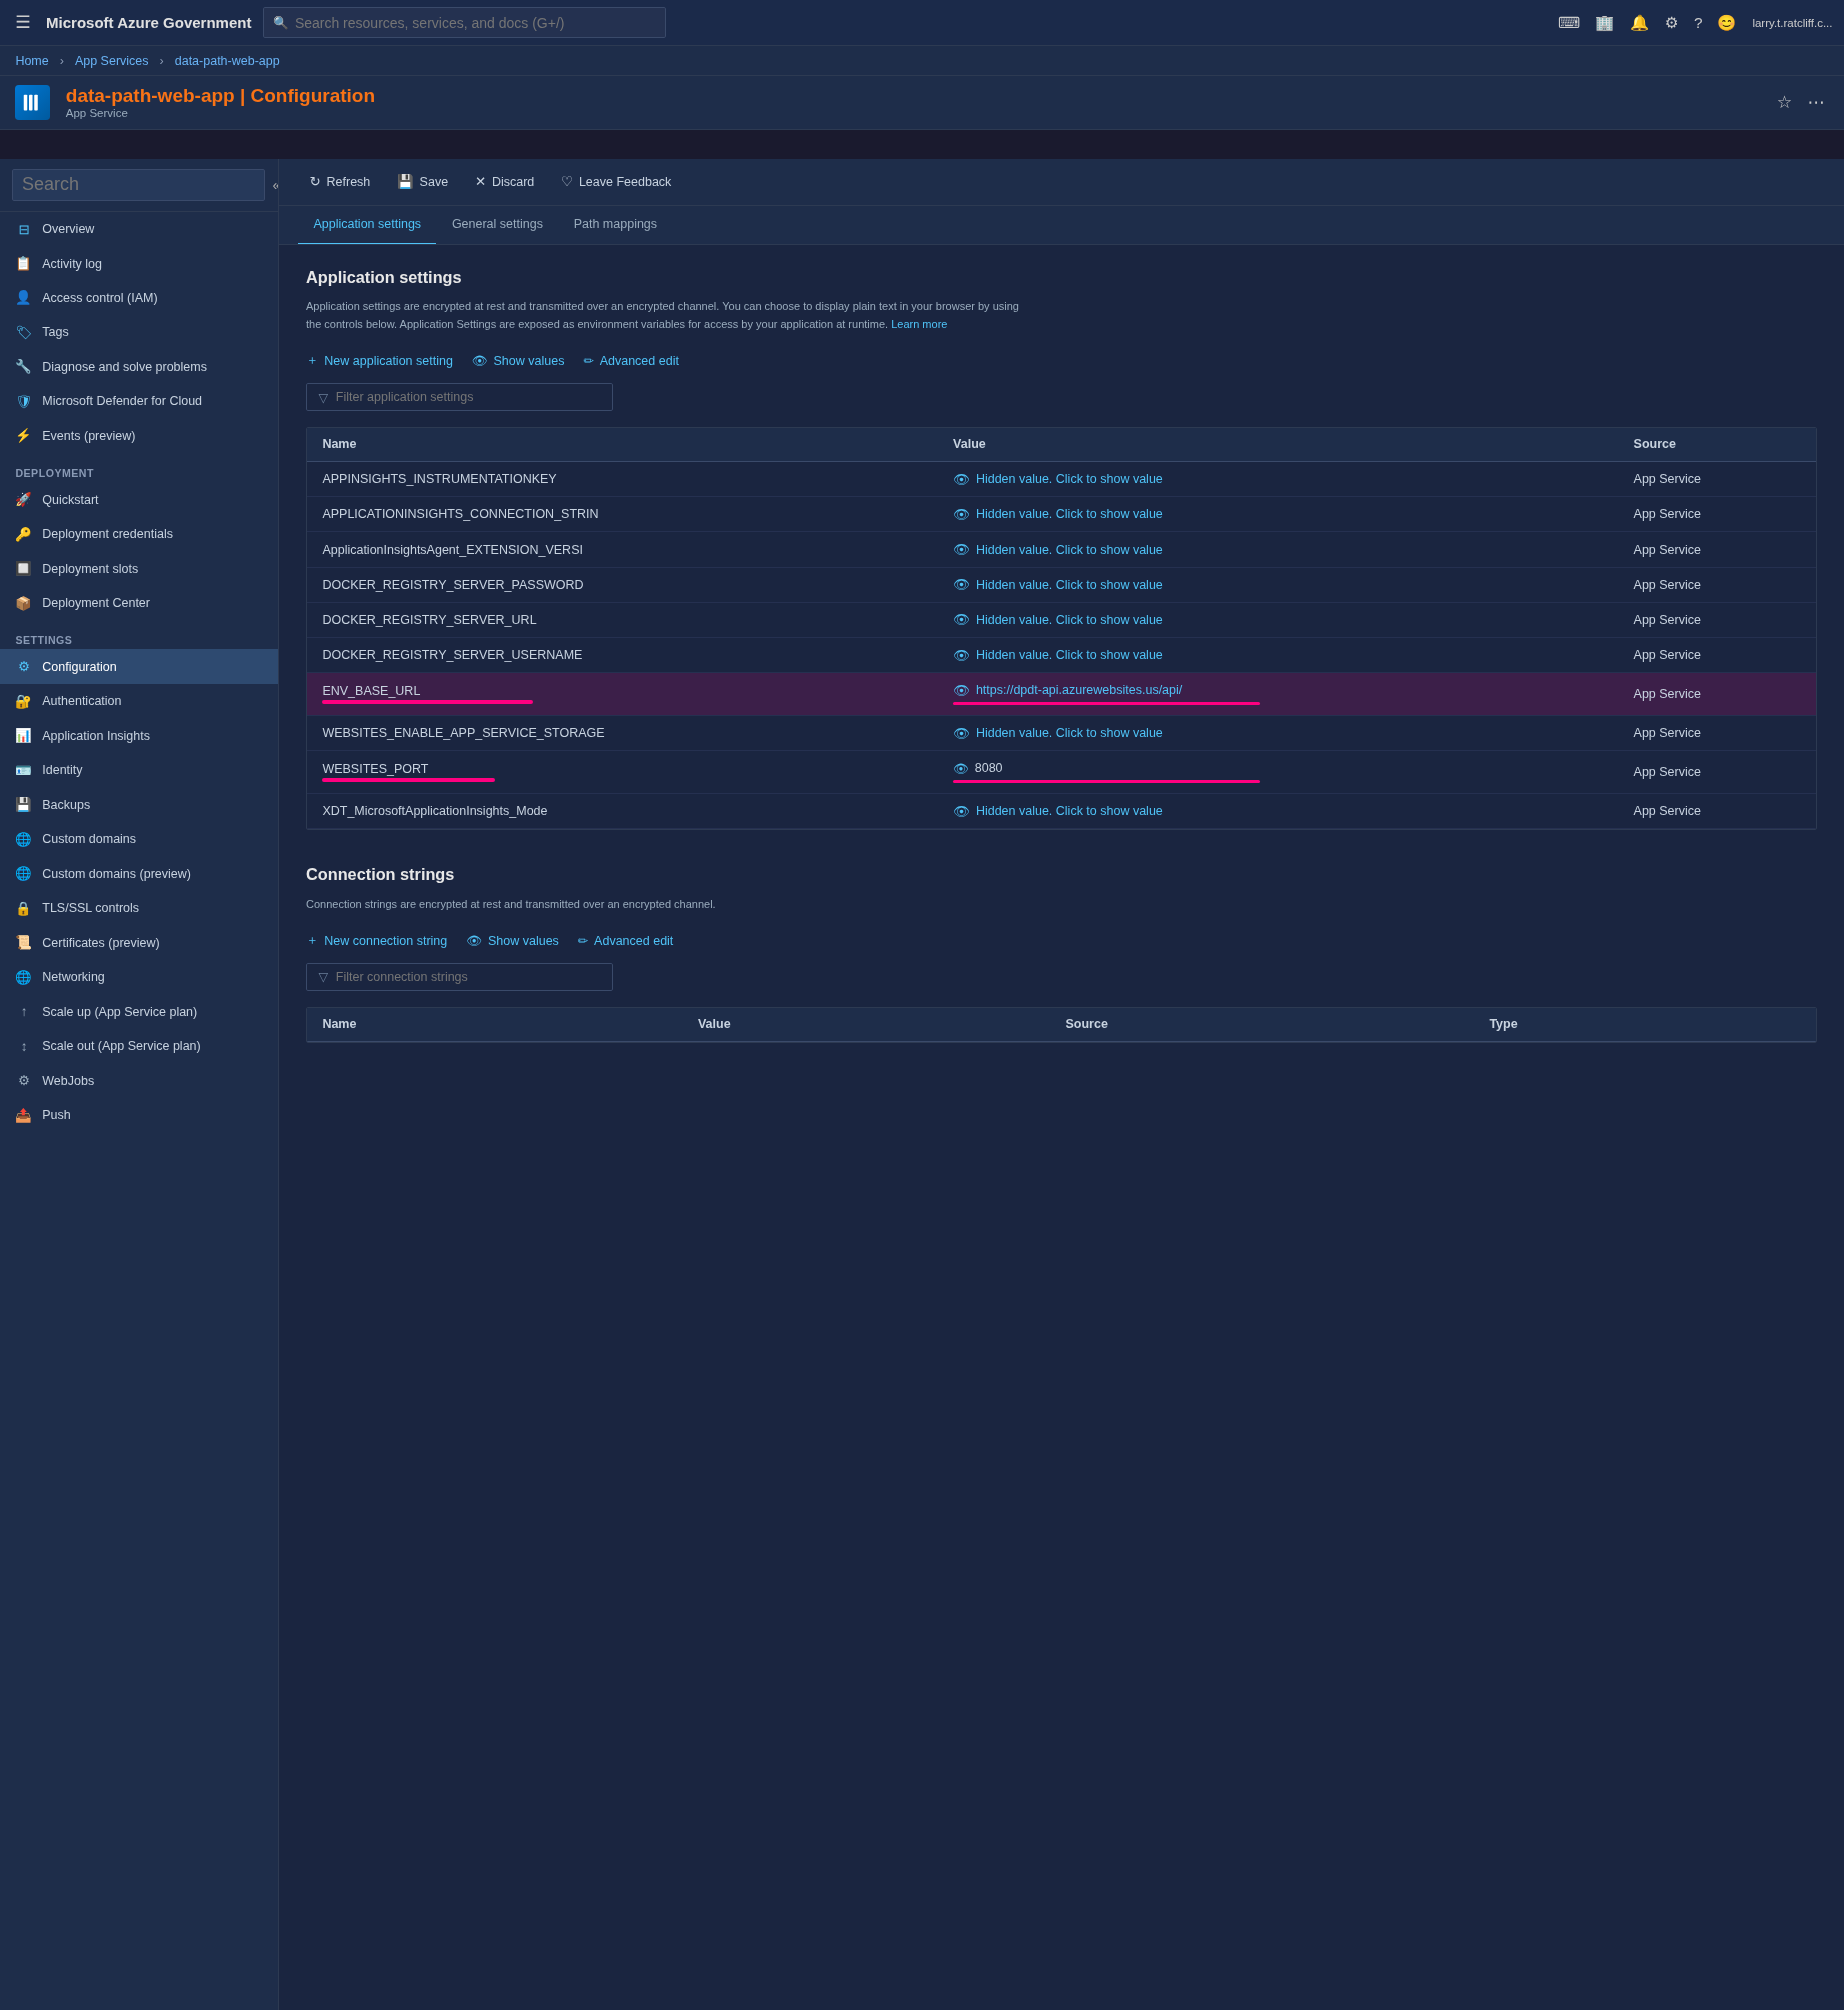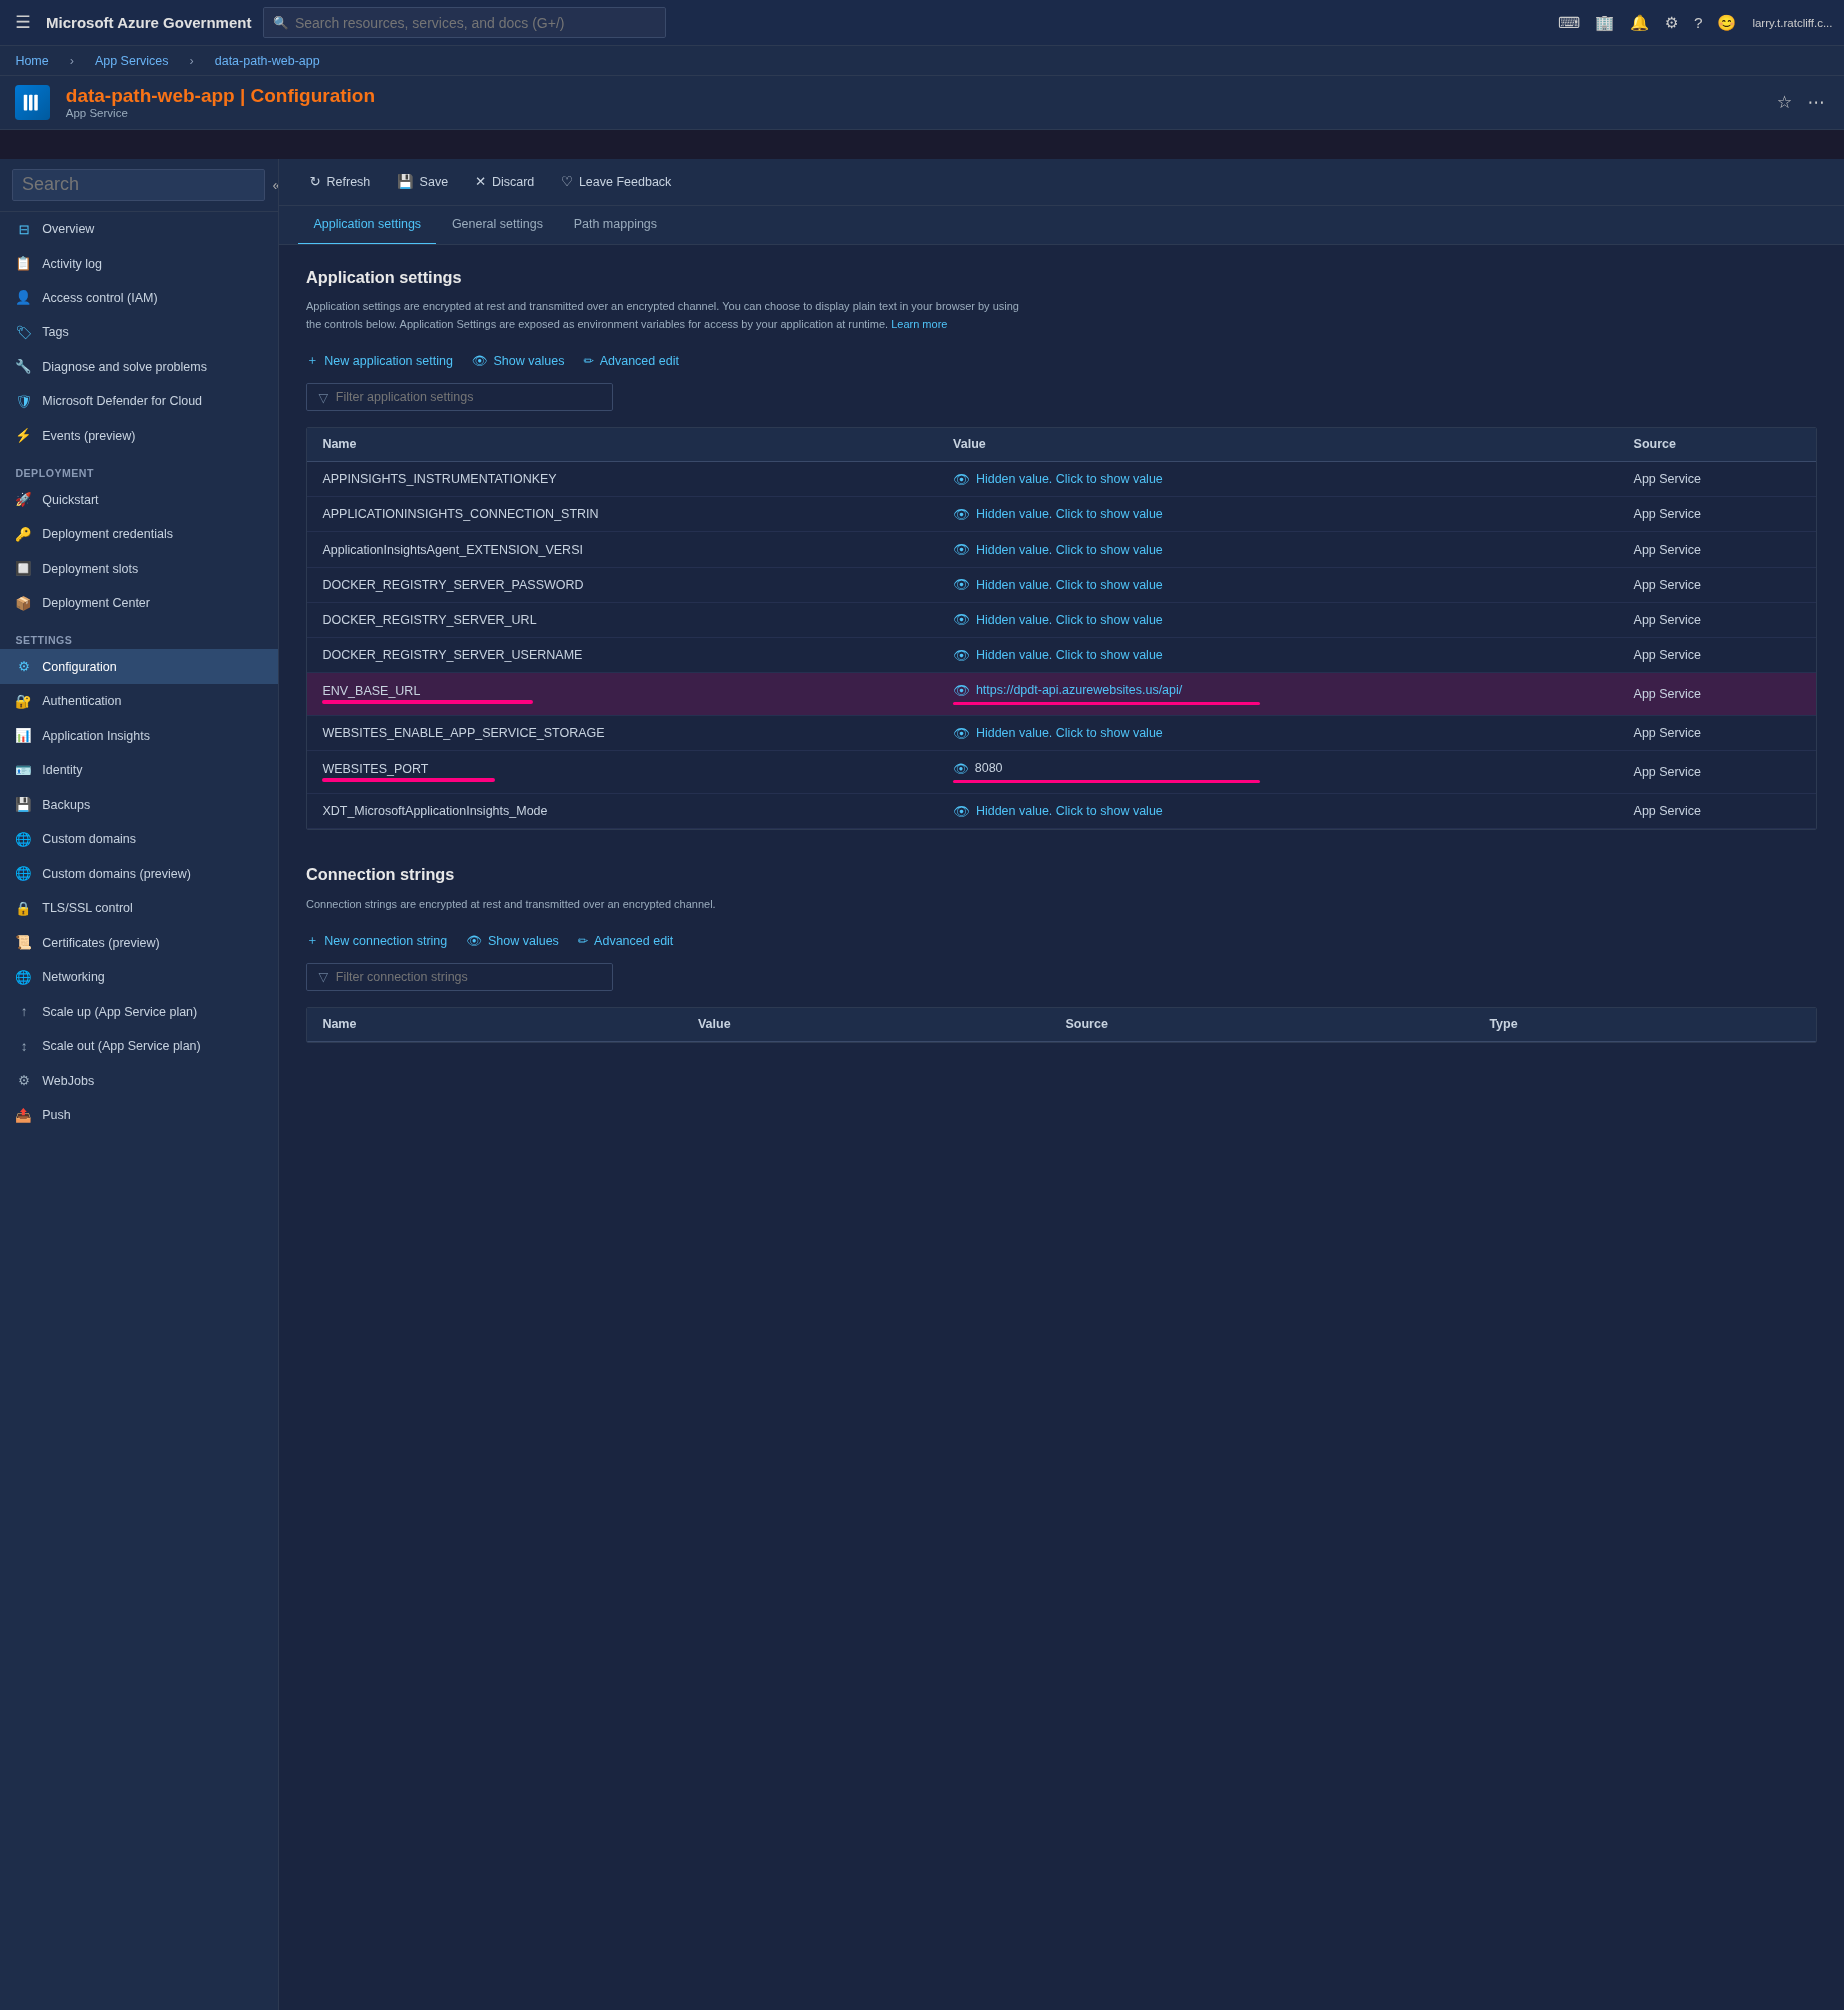--- a/index.html
+++ b/index.html
@@ -76,21 +76,21 @@
 
     
     .breadcrumb-bar {
       position: fixed;
       top: 46px;
       left: 0; right: 0;
       background: #1e2d4a;
       padding: 7.7px 15.4px;
       display: flex;
       align-items: center;
-      gap: 21px;
+      gap: 11px;
       font-size: 12.5px;
       color: #69b3f5;
       z-index: 99;
       border-bottom: 1px solid #2d3a52;
     }
     .breadcrumb-bar span { color: #8a9ab5; }
     .breadcrumb-bar a { color: #69b3f5; text-decoration: none; }
 
     
     .page-header {
@@ -521,21 +521,21 @@
     <div class="sidebar-item">
       <span class="s-icon icon-blue">🌐</span>
       <span>Custom domains</span>
     </div>
     <div class="sidebar-item">
       <span class="s-icon icon-blue">🌐</span>
       <span>Custom domains (preview)</span>
     </div>
     <div class="sidebar-item">
       <span class="s-icon icon-blue">🔒</span>
-      <span>TLS/SSL control</span>
+      <span>TLS/SSL controls</span>
     </div>
     <div class="sidebar-item">
       <span class="s-icon icon-blue">📜</span>
       <span>Certificates (preview)</span>
     </div>
     <div class="sidebar-item">
       <span class="s-icon icon-blue">🌐</span>
       <span>Networking</span>
     </div>
     <div class="sidebar-item">

